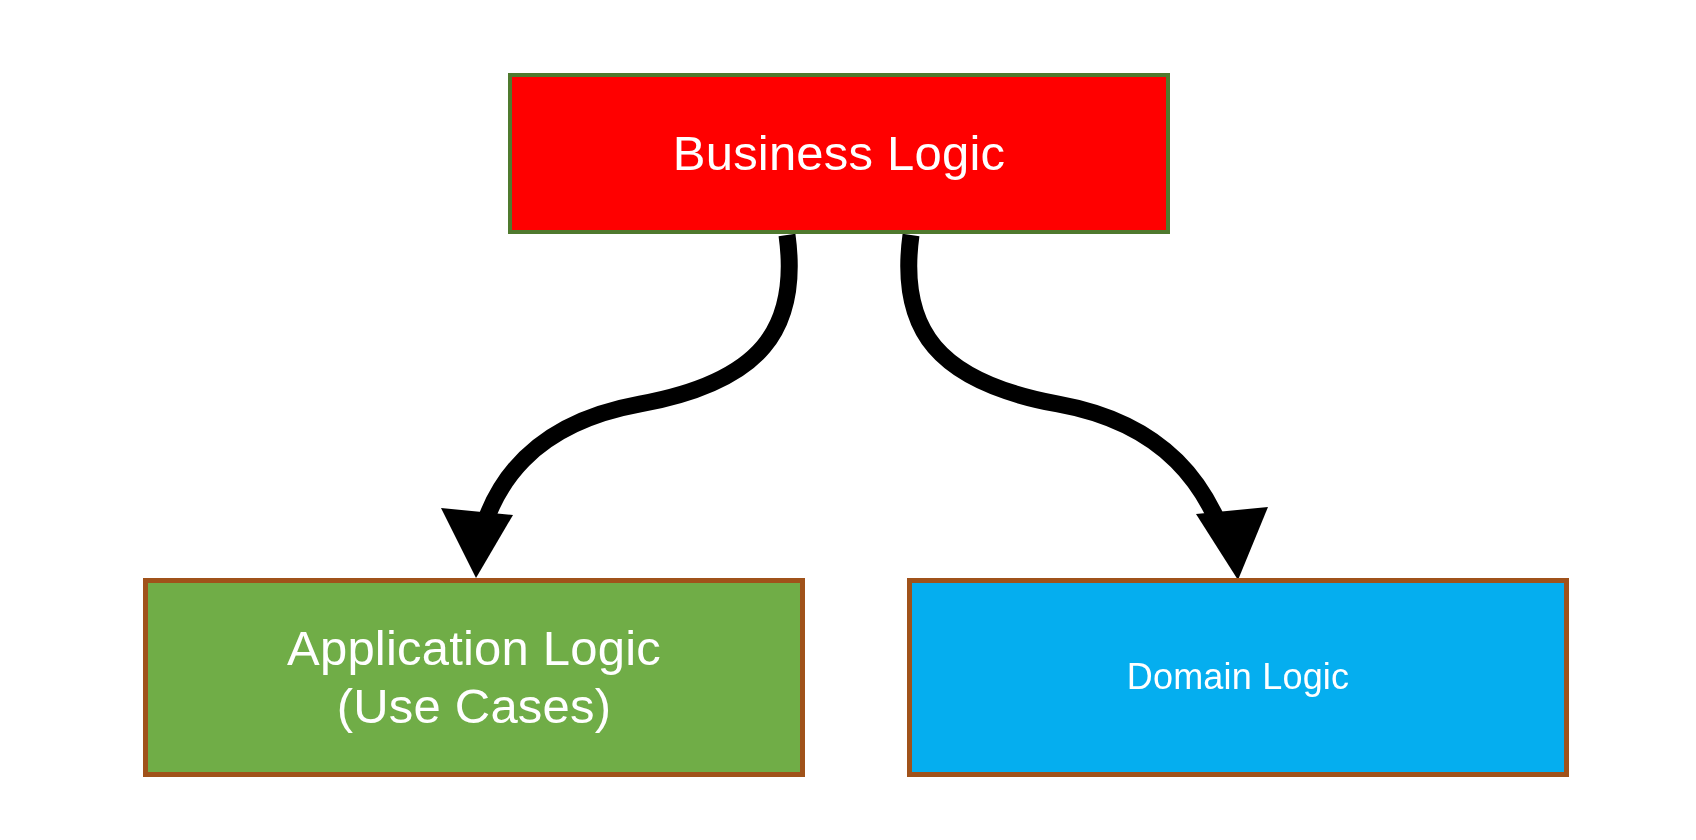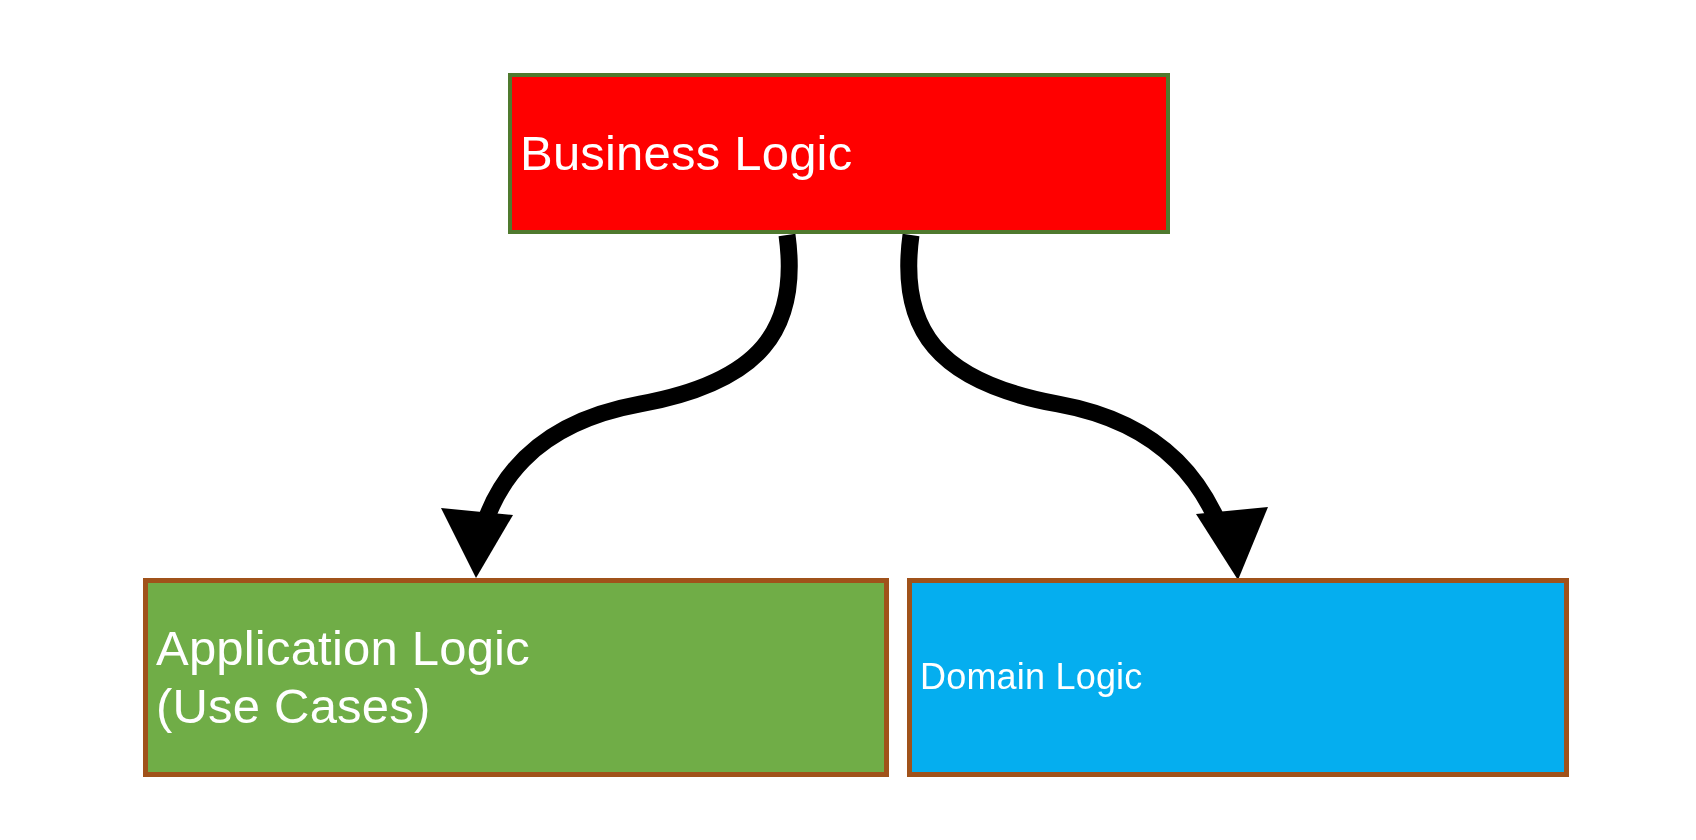--- a/index.html
+++ b/index.html
@@ -17,21 +17,21 @@
     height: 840px;
     background: #ffffff;
     overflow: hidden;
   }
   .node {
     position: absolute;
     box-sizing: border-box;
     display: flex;
     align-items: center;
     justify-content: center;
-    text-align: left;
+    text-align: center;
     color: #ffffff;
     line-height: 1.18;
     letter-spacing: 0.2px;
     user-select: none;
   }
   .node .node-label {
     display: block;
     width: 100%;
     padding: 0 8px;
     white-space: pre-line;
@@ -45,21 +45,21 @@
     height: 161px;
     background: #FF0000;
     border: 4px solid #4F7A2E;
     font-size: 49px;
   }
 
   
   #node-application-logic {
     left: 143px;
     top: 578px;
-    width: 746px;
+    width: 662px;
     height: 199px;
     background: #70AD47;
     border: 5px solid #A0521A;
     font-size: 49px;
   }
 
   
   #node-domain-logic {
     left: 907px;
     top: 578px;

